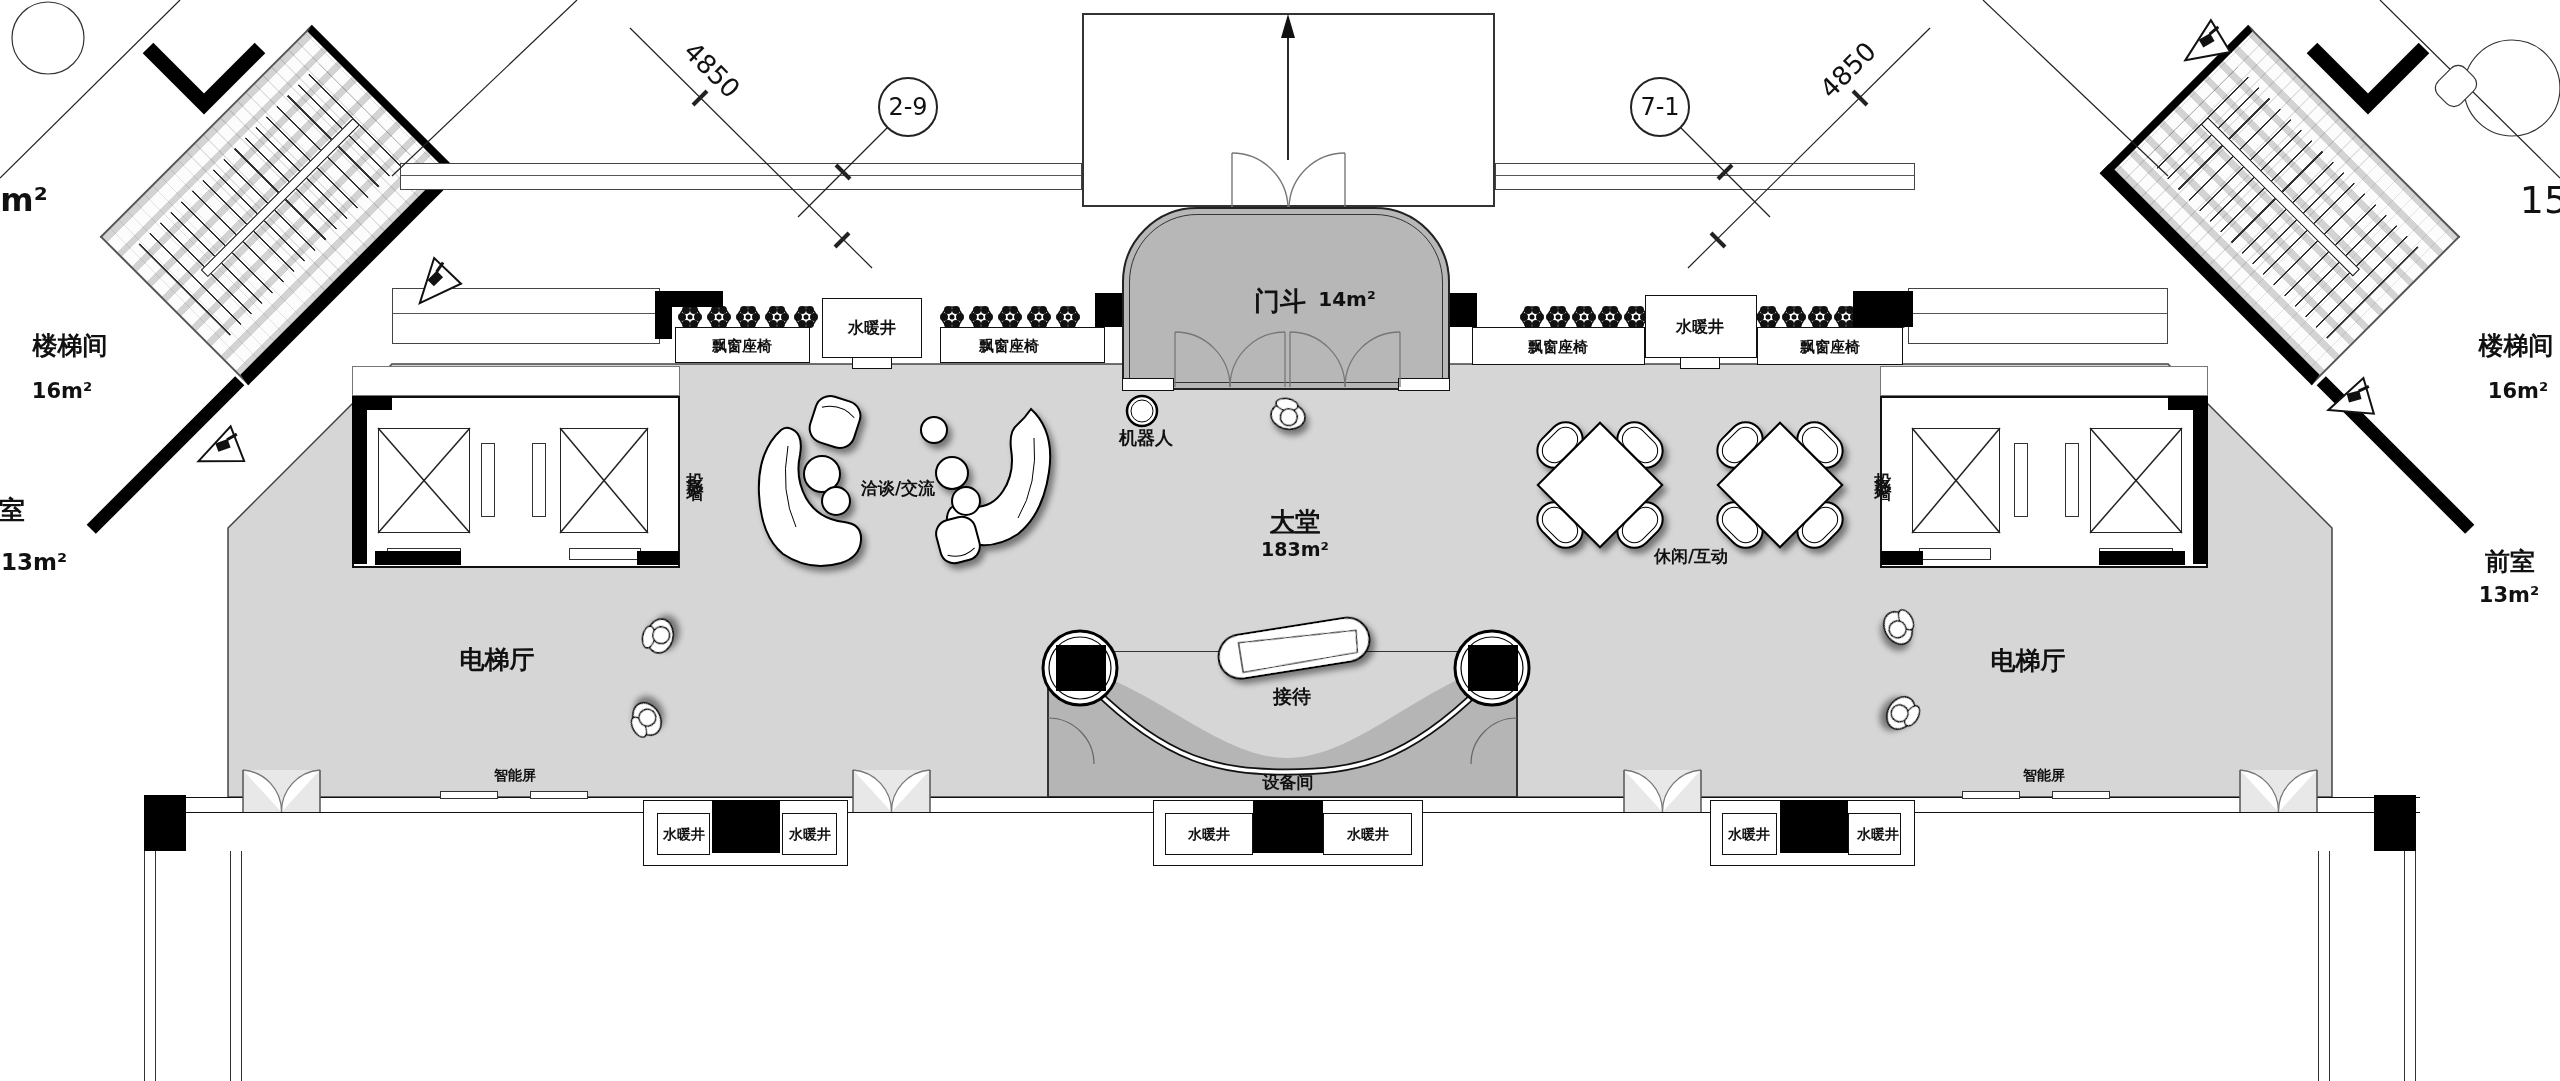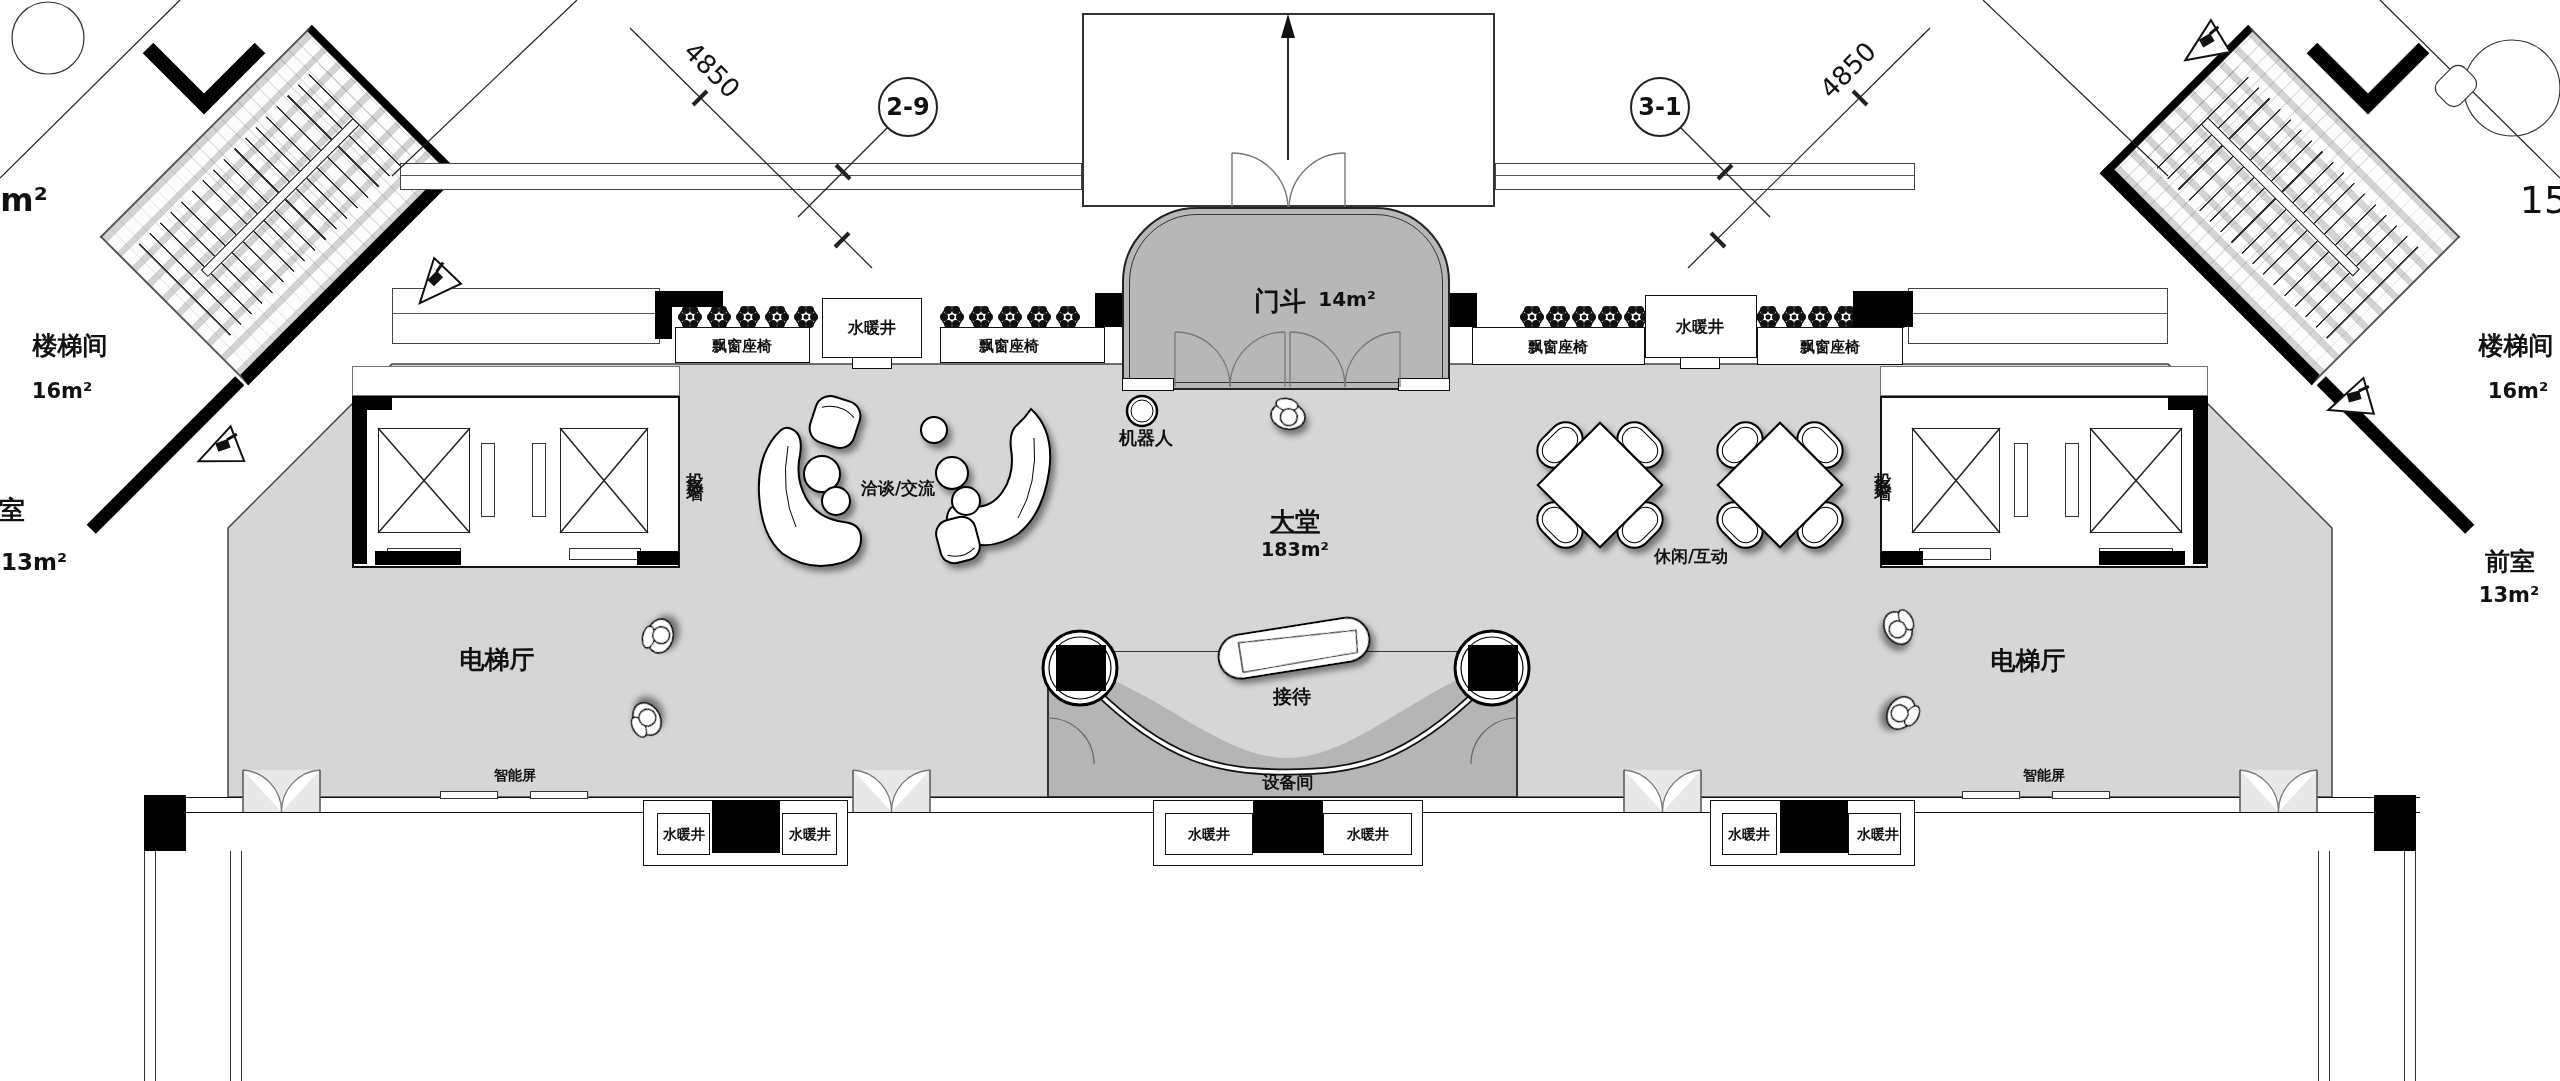--- a/index.html
+++ b/index.html
@@ -23,21 +23,21 @@
   .vwall{position:absolute;background:#fff;border-left:1.5px solid #333;border-right:1.5px solid #333;box-sizing:border-box;}
   .vest{position:absolute;border:2.5px solid #222;border-radius:75px 75px 0 0;box-sizing:border-box;}
   .vest .inner{position:absolute;inset:5px;border:1px solid #333;border-radius:68px 68px 0 0;}
   .canopy{position:absolute;background:#fff;border:2px solid #333;box-sizing:border-box;}
   .lbl{position:absolute;transform:translate(-50%,-50%);white-space:nowrap;font-weight:600;}
   .vert{writing-mode:vertical-rl;letter-spacing:6px;}
   .rot45{transform:translate(-50%,-50%) rotate(45deg);}
   .rotm45{transform:translate(-50%,-50%) rotate(-45deg);}
   .bubble{position:absolute;width:56px;height:56px;border:2px solid #222;border-radius:50%;
           background:#fff;display:flex;align-items:center;justify-content:center;
-          font-size:24px;font-weight:700;transform:translate(-50%,-50%);z-index:9;}
+          font-size:24px;font-weight:400;transform:translate(-50%,-50%);z-index:9;}
   .wing{position:absolute;box-sizing:border-box;border:2px solid #555;
         border-right:13px solid #000;border-top:8px solid #000;
         background-color:#fcfcfc;
         background-image:repeating-linear-gradient(90deg,rgba(0,0,0,.16) 0 7px,transparent 7px 21px),
                          repeating-linear-gradient(0deg,transparent 0 11px,rgba(0,0,0,.10) 11px 12px);}
   .wing.right{border-right:2px solid #555;border-left:13px solid #000;}
   .treads{position:absolute;left:16%;top:5%;width:66%;height:88%;
           background:repeating-linear-gradient(0deg,#333 0 1.5px,transparent 1.5px 15px);}
   .rail{position:absolute;left:calc(50% - 5px);top:10%;width:10px;height:74%;
         background:#fff;border:1.5px solid #111;box-sizing:border-box;}
@@ -644,14 +644,14 @@
 
     <div class="lbl" style="left:1146px;top:438px;font-size:18px;">机器人</div>
     <div class="lbl" style="left:1292px;top:697px;font-size:19px;">接待</div>
     <div class="lbl" style="left:515px;top:776px;font-size:14px;">智能屏</div>
     <div class="lbl" style="left:2044px;top:776px;font-size:14px;">智能屏</div>
     <div class="lbl" style="left:898px;top:488px;font-size:17px;">洽谈/交流</div>
     <div class="lbl" style="left:1691px;top:556px;font-size:17px;">休闲/互动</div>
   </div>
 
   <div class="bubble" style="left:908px;top:107px;">2-9</div>
-  <div class="bubble" style="left:1660px;top:107px;">3-1</div>
+  <div class="bubble" style="left:1660px;top:107px;">7-1</div>
 </div>
 
 </body></html>

